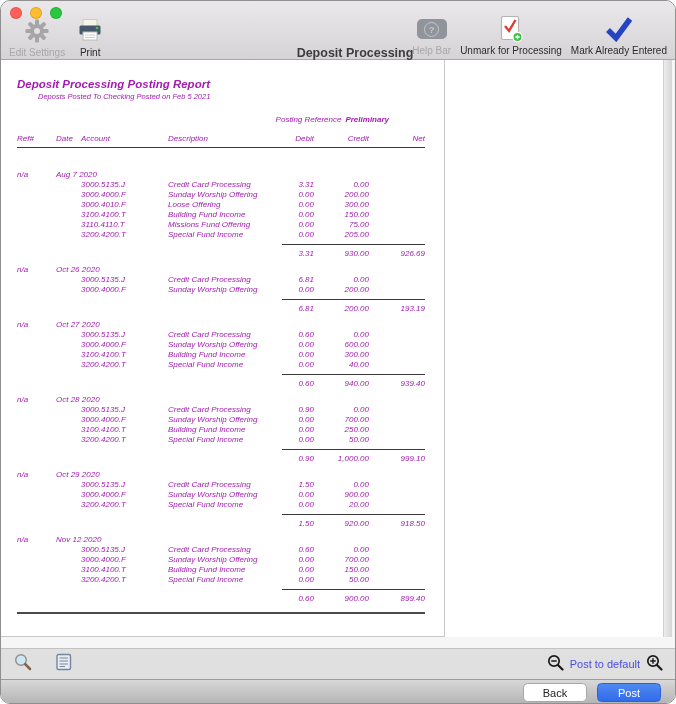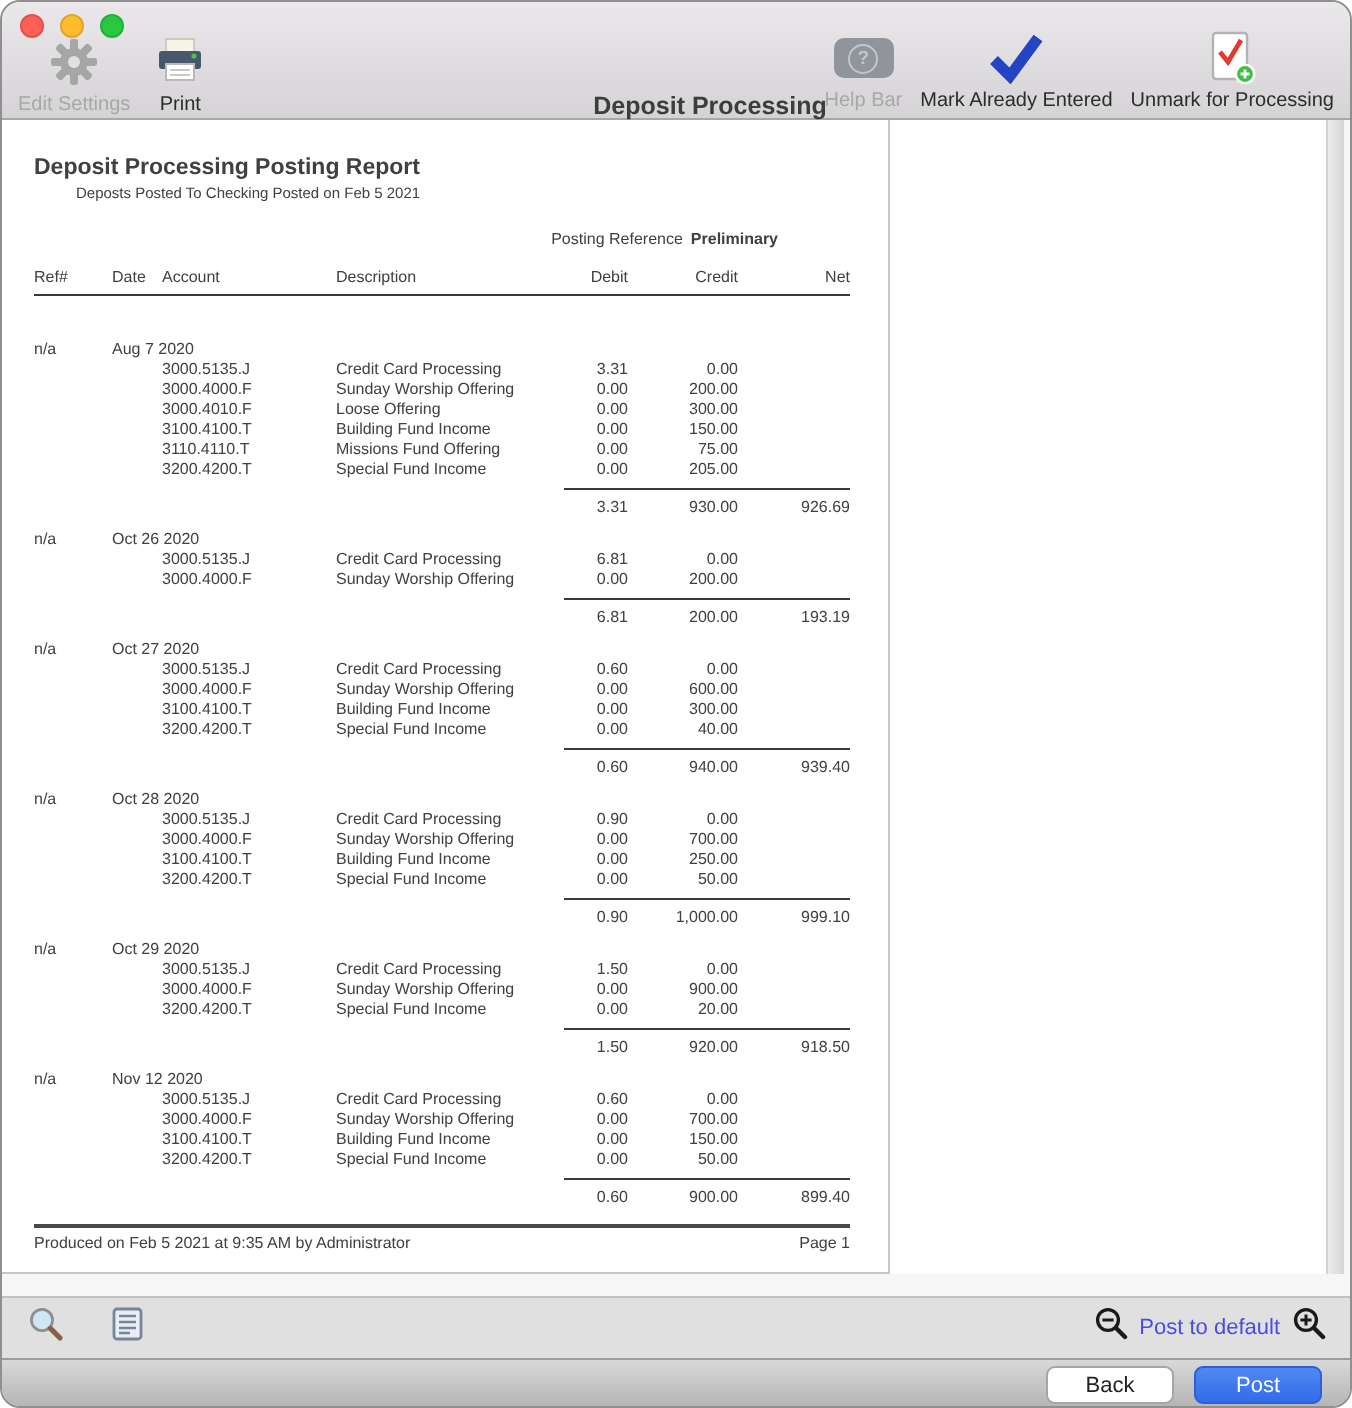--- a/index.html
+++ b/index.html
@@ -23,21 +23,21 @@
   .help-q{width:13px;height:13px;border:1.5px solid #c3c7cd;border-radius:50%;
           color:#c3c7cd;font-size:9.5px;font-weight:bold;line-height:13px;text-align:center;}
   
   .content{position:absolute;left:0;top:59px;width:100%;height:588px;background:#f6f6f6;}
   .page-right{position:absolute;left:444px;top:0;width:219px;height:577px;background:#fff;
               border-right:1px solid #dedede;}
   .scrollbar{position:absolute;right:3px;top:0;width:8px;height:577px;
              background:linear-gradient(to right,#ececec,#d6d6d6);border-left:1px solid #d2d2d2;}
   .report{position:absolute;left:0;top:0;width:444px;height:577px;background:#fff;
           border-right:1px solid #c7c7c7;border-bottom:1px solid #c7c7c7;box-sizing:border-box;
-          padding:18px 0 0 16px;color:#404040;}
+          padding:18px 0 0 16px;color:#a21caf;font-style:italic;}
   .report-title{font-size:11.5px;line-height:13px;font-weight:bold;}
   .report-subtitle{font-size:7.5px;line-height:9px;margin-top:1px;padding-left:21px;}
   .posting-ref{width:408px;box-sizing:border-box;text-align:right;padding-right:36px;
                margin-top:14px;height:10px;line-height:10px;font-size:8px;}
   .posting-ref .bold{font-weight:bold;margin-left:4px;}
   .trow,.header-row{position:relative;width:408px;height:10px;line-height:10px;font-size:8px;}
   .header-row{margin-top:9px;}
   .trow span,.header-row span{position:absolute;white-space:nowrap;}
   .c-ref{left:0;text-align:center;} .c-date{left:39px;} .c-acct{left:64px;} .c-desc{left:151px;}
   .c-debit{right:111px;padding-left:36px;} .c-credit{right:56px;} .c-net{right:0;}
@@ -120,38 +120,38 @@
       <div class="tb-btn">
         <span class="ic">
           <span class="help-chip">
               <span class="help-q">?</span>
             </span>
         </span>
         <span class="tb-label dis">Help Bar</span>
       </div>
       <div class="tb-btn">
         <span class="ic">
-          <svg width="28" height="26" viewBox="0 0 28 26">
-            <path d="M3 14 L11 22 L25 3" stroke="#2444c4" stroke-width="5.5" fill="none"></path>
-          </svg>
-        </span>
-        <span class="tb-label">Mark Already Entered</span>
-      </div>
-      <div class="tb-btn">
-        <span class="ic">
           <svg width="24" height="28" viewBox="0 0 24 28">
             <rect x="2.5" y="1.5" width="17" height="23" rx="1.5" fill="#ffffff" stroke="#b3b3b3" stroke-width="1.2"></rect>
             <path d="M6 11 L10 16 L16.5 5" stroke="#e23b2e" stroke-width="2.4" fill="none"></path>
             <circle cx="18.5" cy="22" r="4.6" fill="#3fbf44" stroke="#ffffff" stroke-width="1.3"></circle>
             <line x1="16.3" y1="22" x2="20.7" y2="22" stroke="#ffffff" stroke-width="1.4"></line>
             <line x1="18.5" y1="19.8" x2="18.5" y2="24.2" stroke="#ffffff" stroke-width="1.4"></line>
           </svg>
         </span>
         <span class="tb-label">Unmark for Processing</span>
       </div>
+      <div class="tb-btn">
+        <span class="ic">
+          <svg width="28" height="26" viewBox="0 0 28 26">
+            <path d="M3 14 L11 22 L25 3" stroke="#2444c4" stroke-width="5.5" fill="none"></path>
+          </svg>
+        </span>
+        <span class="tb-label">Mark Already Entered</span>
+      </div>
     </div>
   </div>
 
   <div class="content">
     <div class="page-right"></div>
     <div class="scrollbar"></div>
 
     <div class="report">
       <div class="report-title">Deposit Processing Posting Report</div>
       <div class="report-subtitle">Deposts Posted To Checking Posted on Feb 5 2021</div>
@@ -379,24 +379,20 @@
     <div class="trow total">
       <span class="c-debit">0.60</span>
       <span class="c-credit">900.00</span>
       <span class="c-net">899.40</span>
             </div>
           </div>
         </div>
 
       <div class="report-footer">
         <div class="footer-rule"></div>
-        <div class="footer-text">
-          <span>Produced on Feb 5 2021 at 9:35 AM by Administrator</span>
-          <span>Page 1</span>
-        </div>
       </div>
     </div>
   </div>
 
   <div class="statusbar">
     <div class="sb-left">
       <span>
         <svg width="20" height="20" viewBox="0 0 20 20">
           <circle cx="8" cy="8" r="5.3" fill="#cfe6f4" stroke="#8f8f8f" stroke-width="1.4"></circle>
           <line x1="12.2" y1="12.2" x2="17" y2="17" stroke="#8a5f46" stroke-width="2.6" stroke-linecap="round"></line>

